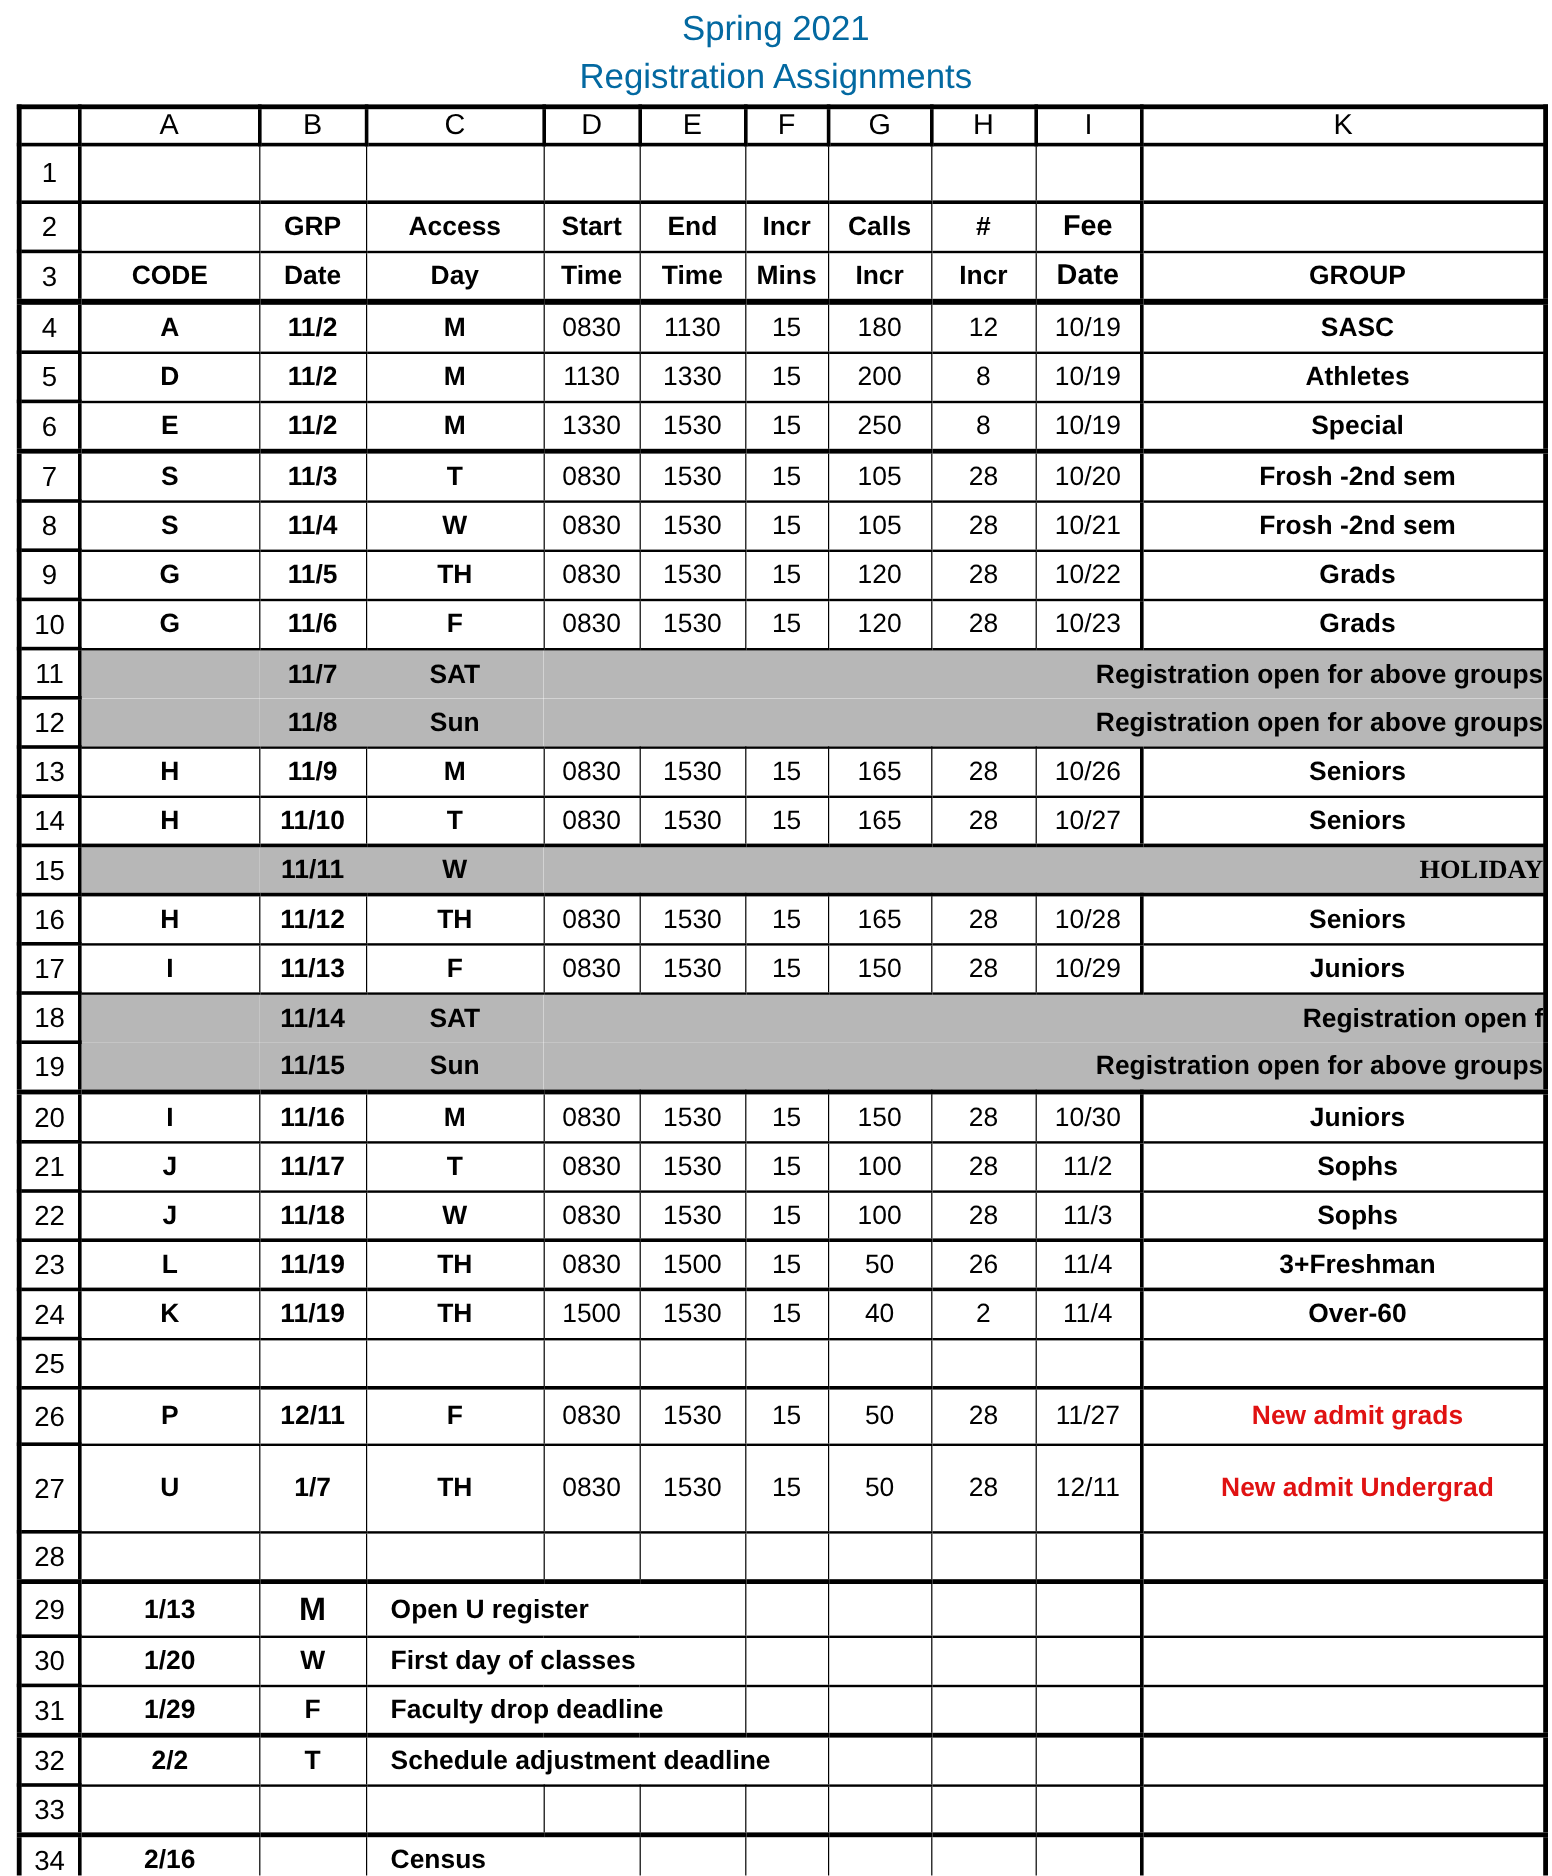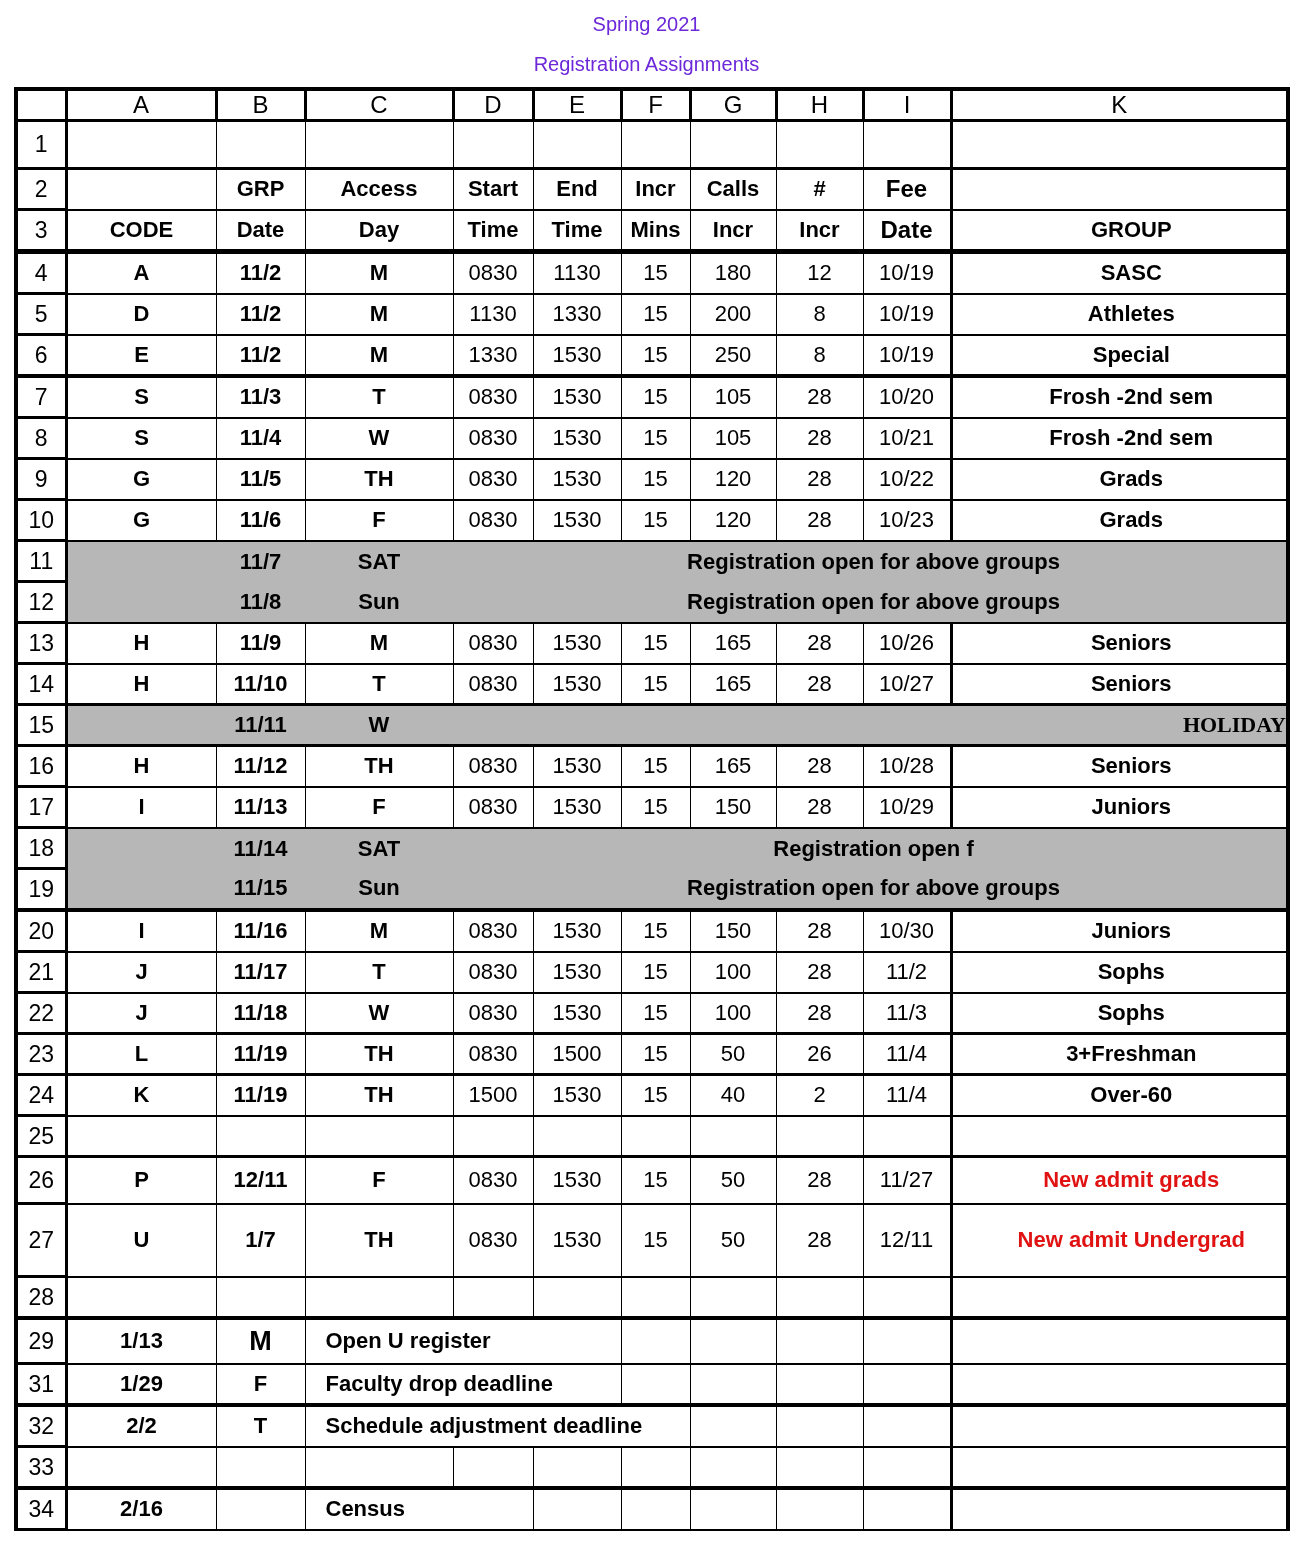--- a/index.html
+++ b/index.html
@@ -5,21 +5,21 @@
   :root{
     --red:#e01212;
     --gray:#b7b7b7;
     --grid:#000000;
   }
   html,body{margin:0;padding:0;}
   body{
     width:1293px;height:1563px;overflow:hidden;background:#ffffff;
     font-family:"Liberation Sans", sans-serif;color:#000;
   }
-  .title{ text-align:center; padding-top:4px; font-size:20px; line-height:40px; color:#6d28d9; }
+  .title{ text-align:center; padding-top:4px; font-size:29px; line-height:40px; color:#0369a1; }
   table{
     border-collapse:collapse; table-layout:fixed; margin-left:14px; margin-top:3px;
     border:4px solid var(--grid); border-bottom:none;
   }
   td{
     border:1px solid var(--grid);
     border-top-width:2px; border-bottom-width:2px;
     height:38px; padding:0; text-align:center; vertical-align:middle;
     font-size:22px; white-space:nowrap; overflow:hidden;
   }
@@ -28,21 +28,21 @@
   
   td.rn{ border-width:3px; font-size:23px; font-weight:400; }
   .b{ font-weight:700; }
   .big{ font-size:24px;margin-top:14px; }
   td.colK{ border-left-width:3px; font-weight:700;padding-left:24px; }
   .red{ color:var(--red); }
   
   td.g{ background:var(--gray); border-left-style:none; border-right-style:none; font-weight:700; }
   tr.gb td.g{ border-bottom-style:none; }
   tr.gt td.g{ border-top-style:none;margin-top:36px; }
-  td.note{ text-align:center; padding-left:8px; }
+  td.note{ text-align:right; padding-left:8px; }
   td.holiday{ text-align:right; padding-left:235px;font-family:Liberation Serif, serif; }
   td.lbl{ text-align:left; padding-left:20px; }
   .day-big{ font-size:27px; }
   
   tr.h45 td{ height:45px; } tr.h44 td{ height:44px; } tr.h70 td{ height:70px; }
   tr.h42 td{ height:42px; }
   tr.bb3 td{ border-bottom-width:3px; }
   tr.bb4 td{ border-bottom-width:4px; }
   tr.bb5 td{ border-bottom-width:5px; }
 </style>
@@ -420,20 +420,31 @@
         <td class="rn">29</td>
         <td class="b">1/13</td>
         <td class="b day-big">M</td>
         <td class="b lbl" colspan="3">Open U register</td>
         <td></td>
         <td></td>
         <td></td>
         <td></td>
         <td class="colK"></td>
       </tr>
+      <tr>
+        <td class="rn">30</td>
+        <td class="b">1/20</td>
+        <td class="b">W</td>
+        <td class="b lbl" colspan="3">First day of classes</td>
+        <td></td>
+        <td></td>
+        <td></td>
+        <td></td>
+        <td class="colK"></td>
+      </tr>
       <tr class="bb4">
         <td class="rn">31</td>
         <td class="b">1/29</td>
         <td class="b">F</td>
         <td class="b lbl" colspan="3">Faculty drop deadline</td>
         <td></td>
         <td></td>
         <td></td>
         <td></td>
         <td class="colK"></td>

